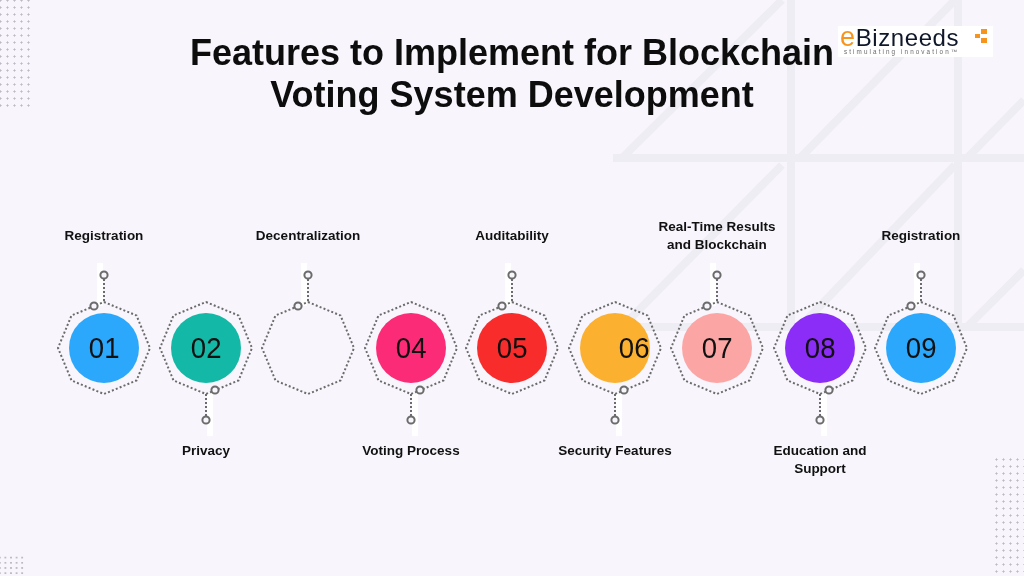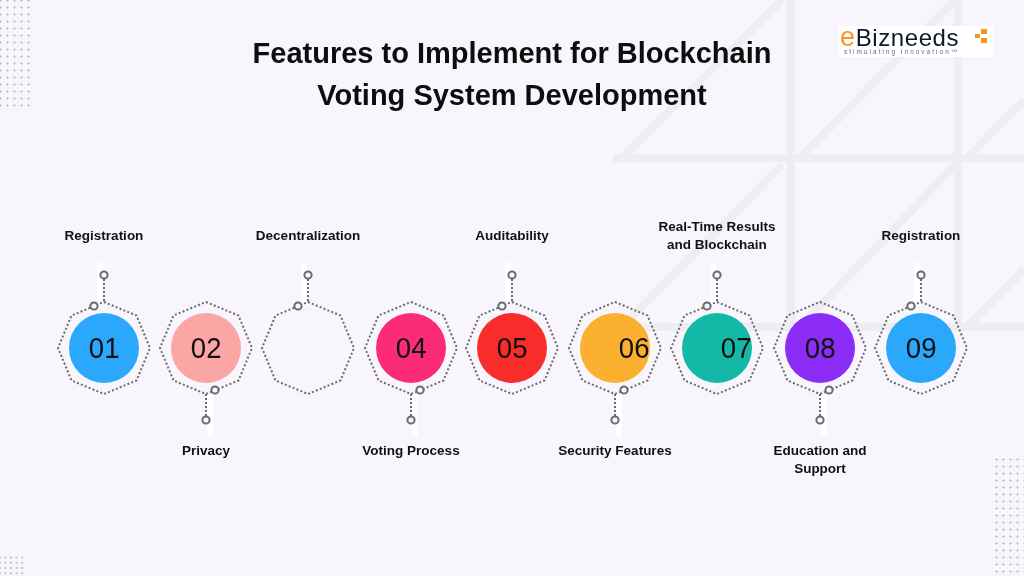--- a/index.html
+++ b/index.html
@@ -11,21 +11,21 @@
     }
     .bg-lines { position: absolute; left: 0; top: 0; width: 1024px; height: 576px; }
     .dots { position: absolute;
       background-image: radial-gradient(circle, #bdbac4 0.9px, transparent 1.2px); }
     .dots-tl { left: -3px; top: -3px; width: 35px; height: 112px; background-size: 7px 7px; }
     .dots-bl { left: -3px; top: 555px; width: 28px; height: 24px; background-size: 5.6px 5.2px; }
     .dots-br { left: 993px; top: 456px; width: 35px; height: 122px; background-size: 7px 7px; }
 
     .title {
       position: absolute; left: 0; top: 32px; width: 1024px; text-align: center;
-      font-weight: bold; font-size: 29px; line-height: 42px; color: #0d0d0d;
+      font-weight: bold; font-size: 36px; line-height: 42px; color: #0d0d0d;
     }
     .title div { white-space: nowrap; }
 
     .logo { position: absolute; left: 838px; top: 26px; width: 155px; height: 31px; background: #ffffff; }
     .logo-main { position: absolute; left: 2px; top: 0px; height: 22px; line-height: 22px;
       font-size: 24px; letter-spacing: 0.6px; white-space: nowrap; }
     .logo-e { color: #f7941d; font-size: 27px; }
     .logo-name { color: #0f172a; }
     .logo-mark { position: absolute; left: 136px; top: 3px; width: 14px; height: 14px; }
     .logo-tag { position: absolute; left: 6px; top: 22px; font-size: 6.3px; letter-spacing: 2.1px;
@@ -113,21 +113,21 @@
     <div class="circle" style="background: rgb(43, 168, 251);">
       <span class="num">01</span>
     </div>
   </div>
 
   <div class="step bottom" style="left:136px">
     <div class="label">Privacy</div>
     <svg class="deco" viewBox="0 0 140 290">
         <use href="#deco-bottom"></use>
       </svg>
-    <div class="circle" style="background: #fca5a5;">
+    <div class="circle" style="background: #14b8a6;">
       <span class="num">02</span>
     </div>
   </div>
 
   <div class="step top" style="left:238px">
     <div class="label">Decentralization</div>
     <svg class="deco" viewBox="0 0 140 290">
         <use href="#deco-top"></use>
       </svg>
   </div>
@@ -161,21 +161,21 @@
       <span class="num">06</span>
     </div>
   </div>
 
   <div class="step top" style="left:647px">
     <div class="label">Real-Time Results
 and Blockchain</div>
     <svg class="deco" viewBox="0 0 140 290">
         <use href="#deco-top"></use>
       </svg>
-    <div class="circle" style="background: #14b8a6; justify-content: flex-end;">
+    <div class="circle" style="background: #fca5a5;">
       <span class="num">07</span>
     </div>
   </div>
 
   <div class="step bottom" style="left:750px">
     <div class="label">Education and
 Support</div>
     <svg class="deco" viewBox="0 0 140 290">
         <use href="#deco-bottom"></use>
       </svg>

